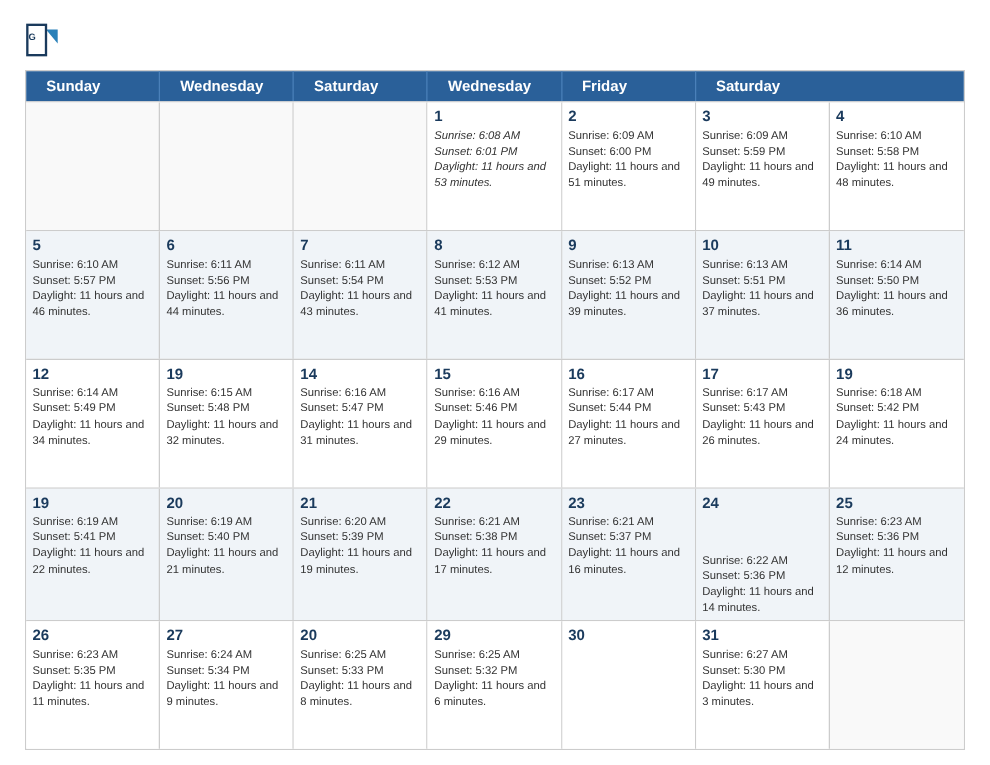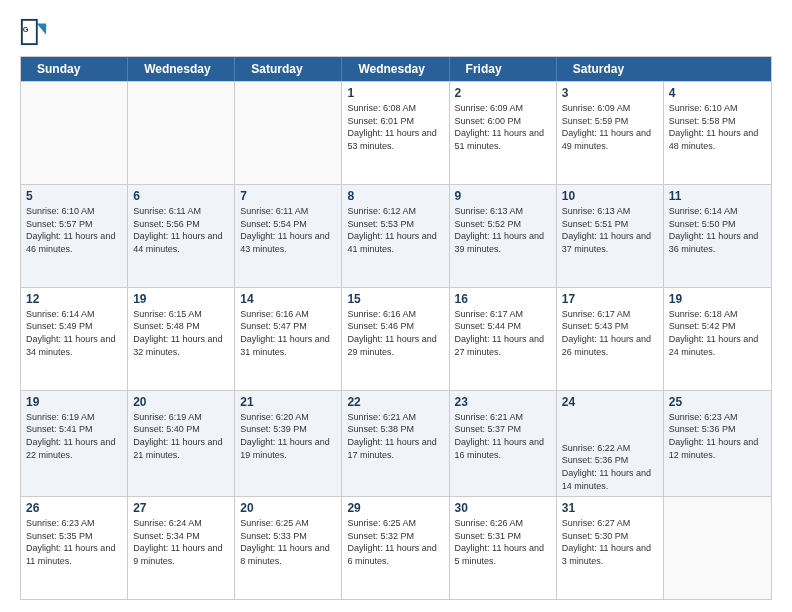--- a/index.html
+++ b/index.html
@@ -147,21 +147,21 @@
         <div class="cal-header-cell">Friday</div>
         <div class="cal-header-cell">Saturday</div>
       </div>
     <div class="cal-body">
     <div class="cal-row">
           <div class="cal-cell empty"></div>
           <div class="cal-cell empty"></div>
           <div class="cal-cell empty"></div>
           <div class="cal-cell">
             <div class="day-num">1</div>
-            <div class="cell-text" style="white-space: pre-line;">Sunrise: 6:08 AM
+            <div class="cell-text" style="white-space: pre-line; font-style: italic;">Sunrise: 6:08 AM
 Sunset: 6:01 PM
 Daylight: 11 hours and 53 minutes.</div>
           </div>
           <div class="cal-cell">
             <div class="day-num">2</div>
             <div class="cell-text" style="white-space: pre-line;">Sunrise: 6:09 AM
 Sunset: 6:00 PM
 Daylight: 11 hours and 51 minutes.</div>
           </div>
           <div class="cal-cell">
@@ -329,23 +329,20 @@
 Daylight: 11 hours and 8 minutes.</div>
           </div>
           <div class="cal-cell">
             <div class="day-num">29</div>
             <div class="cell-text" style="white-space: pre-line;">Sunrise: 6:25 AM
 Sunset: 5:32 PM
 Daylight: 11 hours and 6 minutes.</div>
           </div>
           <div class="cal-cell">
             <div class="day-num">30</div>
-            <div class="cell-text" style="white-space: pre-line;">Sunrise: 6:26 AM
-Sunset: 5:31 PM
-Daylight: 11 hours and 5 minutes.</div>
           </div>
           <div class="cal-cell">
             <div class="day-num">31</div>
             <div class="cell-text" style="white-space: pre-line;">Sunrise: 6:27 AM
 Sunset: 5:30 PM
 Daylight: 11 hours and 3 minutes.</div>
           </div>
           <div class="cal-cell empty"></div>
         </div>
       </div>

